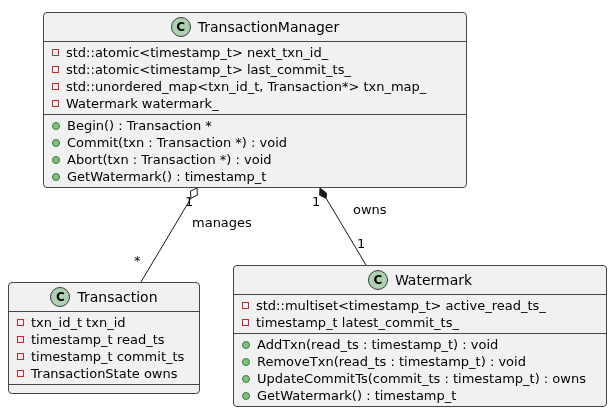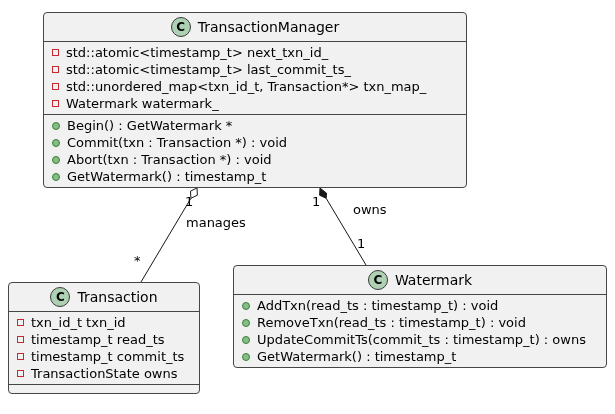--- a/index.html
+++ b/index.html
@@ -88,21 +88,21 @@
     <line x1="190.9" y1="198.3" x2="141" y2="282" stroke="#181818" stroke-width="1"></line>
     <polygon points="197,188 190.5,191.1 190.9,198.3 197.4,195.2" fill="#ffffff" stroke="#181818" stroke-width="1"></polygon>
   </g>
   <g>
     <line x1="326.2" y1="198.3" x2="366" y2="265" stroke="#181818" stroke-width="1"></line>
     <polygon points="320,188 319.6,195.2 326.2,198.3 326.5,193.2" fill="#181818" stroke="#181818" stroke-width="1"></polygon>
   </g>
 </svg>
 
 <span class="edge-label" style="left:185px; top:194px;">1</span>
-<span class="edge-label" style="left:186px; top:215px;">manages</span>
+<span class="edge-label" style="left:192px; top:215px;">manages</span>
 <span class="edge-label" style="left:134px; top:253px;">*</span>
 <span class="edge-label" style="left:312px; top:194px;">1</span>
 <span class="edge-label" style="left:353px; top:202px;">owns</span>
 <span class="edge-label" style="left:357px; top:236px;">1</span>
 
 <div class="class-box" style="left:43px; top:12px; width:424px;">
   <div class="class-title">
     <span class="class-badge">C</span>
     <span>TransactionManager</span>
   </div>
@@ -120,21 +120,21 @@
         <span class="member-text">std::unordered_map&lt;txn_id_t, Transaction*&gt; txn_map_</span>
       </div>
     <div class="member-row">
         <span class="vis-icon vis-private"></span>
         <span class="member-text">Watermark watermark_</span>
       </div>
   </div>
   <div class="compartment">
     <div class="member-row">
         <span class="vis-icon vis-public"></span>
-        <span class="member-text">Begin() : GetWatermark *</span>
+        <span class="member-text">Begin() : Transaction *</span>
       </div>
     <div class="member-row">
         <span class="vis-icon vis-public"></span>
         <span class="member-text">Commit(txn : Transaction *) : void</span>
       </div>
     <div class="member-row">
         <span class="vis-icon vis-public"></span>
         <span class="member-text">Abort(txn : Transaction *) : void</span>
       </div>
     <div class="member-row">
@@ -170,20 +170,30 @@
   <div class="compartment empty"></div>
 </div>
 
 <div class="class-box" style="left:233px; top:265px; width:374px;">
   <div class="class-title">
     <span class="class-badge">C</span>
     <span>Watermark</span>
   </div>
   <div class="compartment">
     <div class="member-row">
+        <span class="vis-icon vis-private"></span>
+        <span class="member-text">std::multiset&lt;timestamp_t&gt; active_read_ts_</span>
+      </div>
+    <div class="member-row">
+        <span class="vis-icon vis-private"></span>
+        <span class="member-text">timestamp_t latest_commit_ts_</span>
+      </div>
+  </div>
+  <div class="compartment">
+    <div class="member-row">
         <span class="vis-icon vis-public"></span>
         <span class="member-text">AddTxn(read_ts : timestamp_t) : void</span>
       </div>
     <div class="member-row">
         <span class="vis-icon vis-public"></span>
         <span class="member-text">RemoveTxn(read_ts : timestamp_t) : void</span>
       </div>
     <div class="member-row">
         <span class="vis-icon vis-public"></span>
         <span class="member-text">UpdateCommitTs(commit_ts : timestamp_t) : owns</span>

